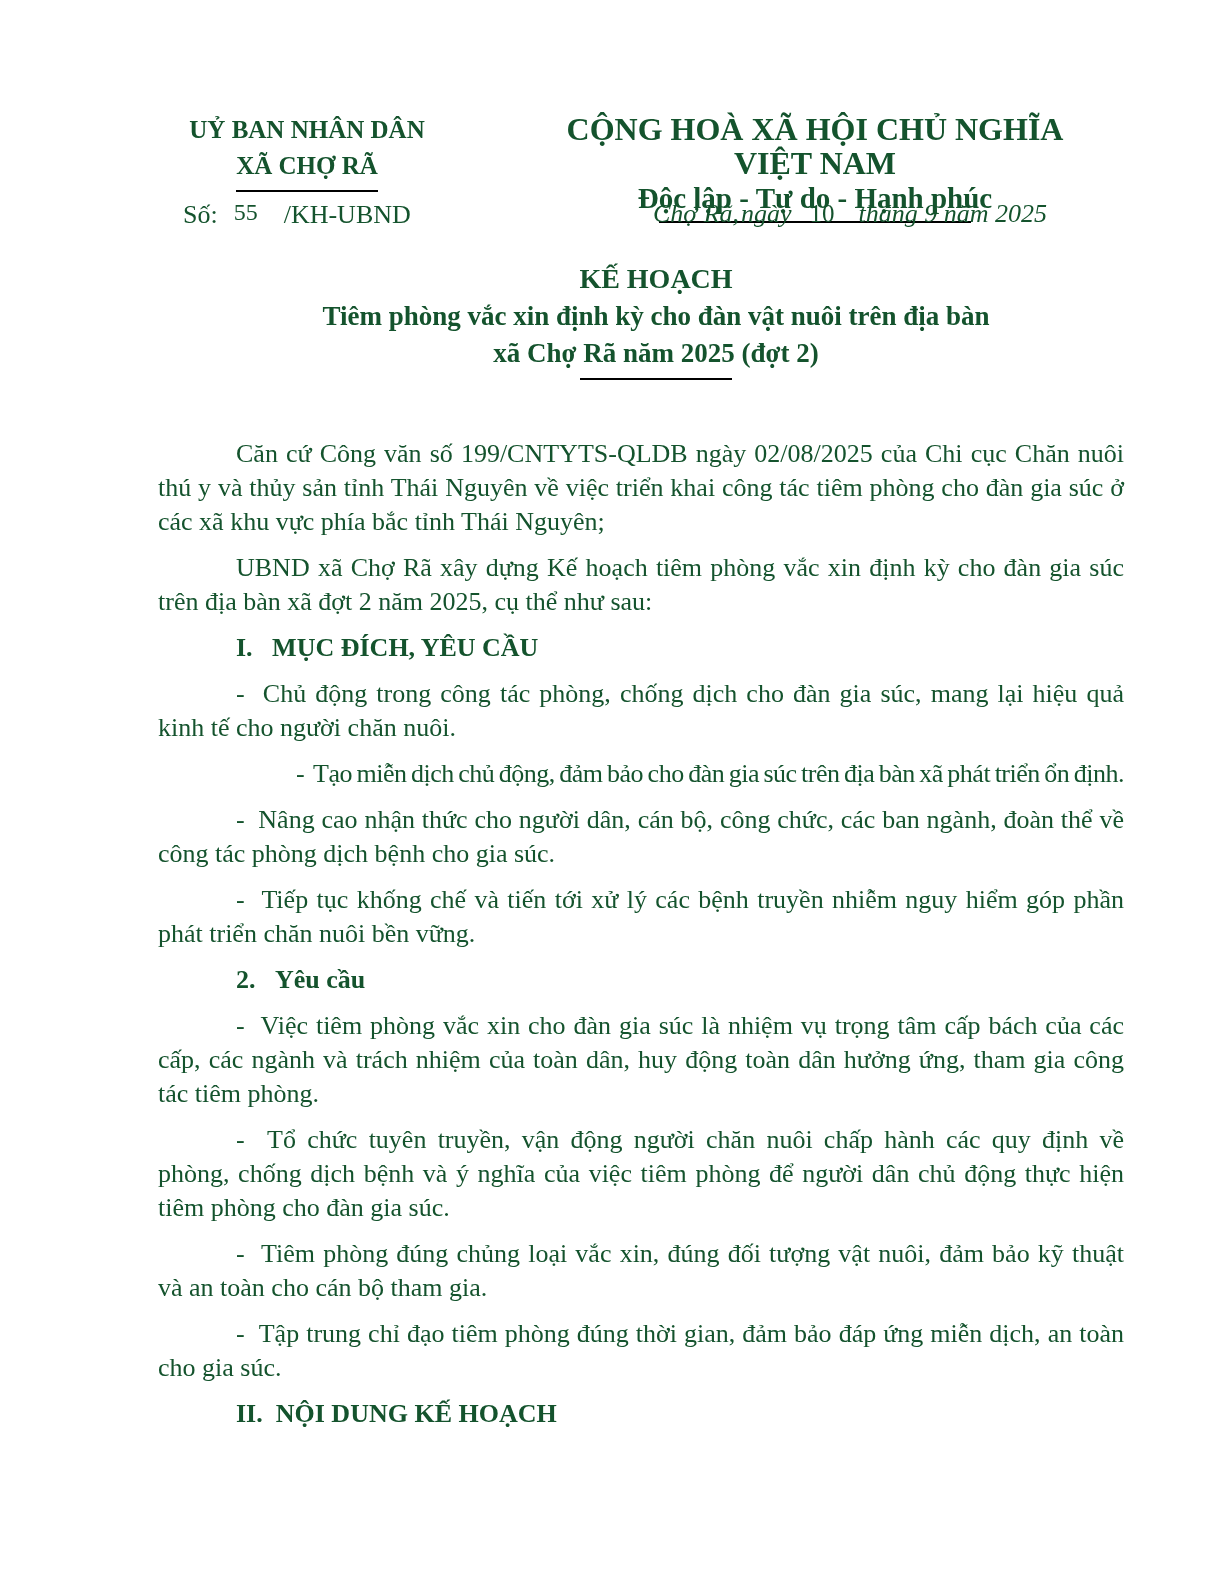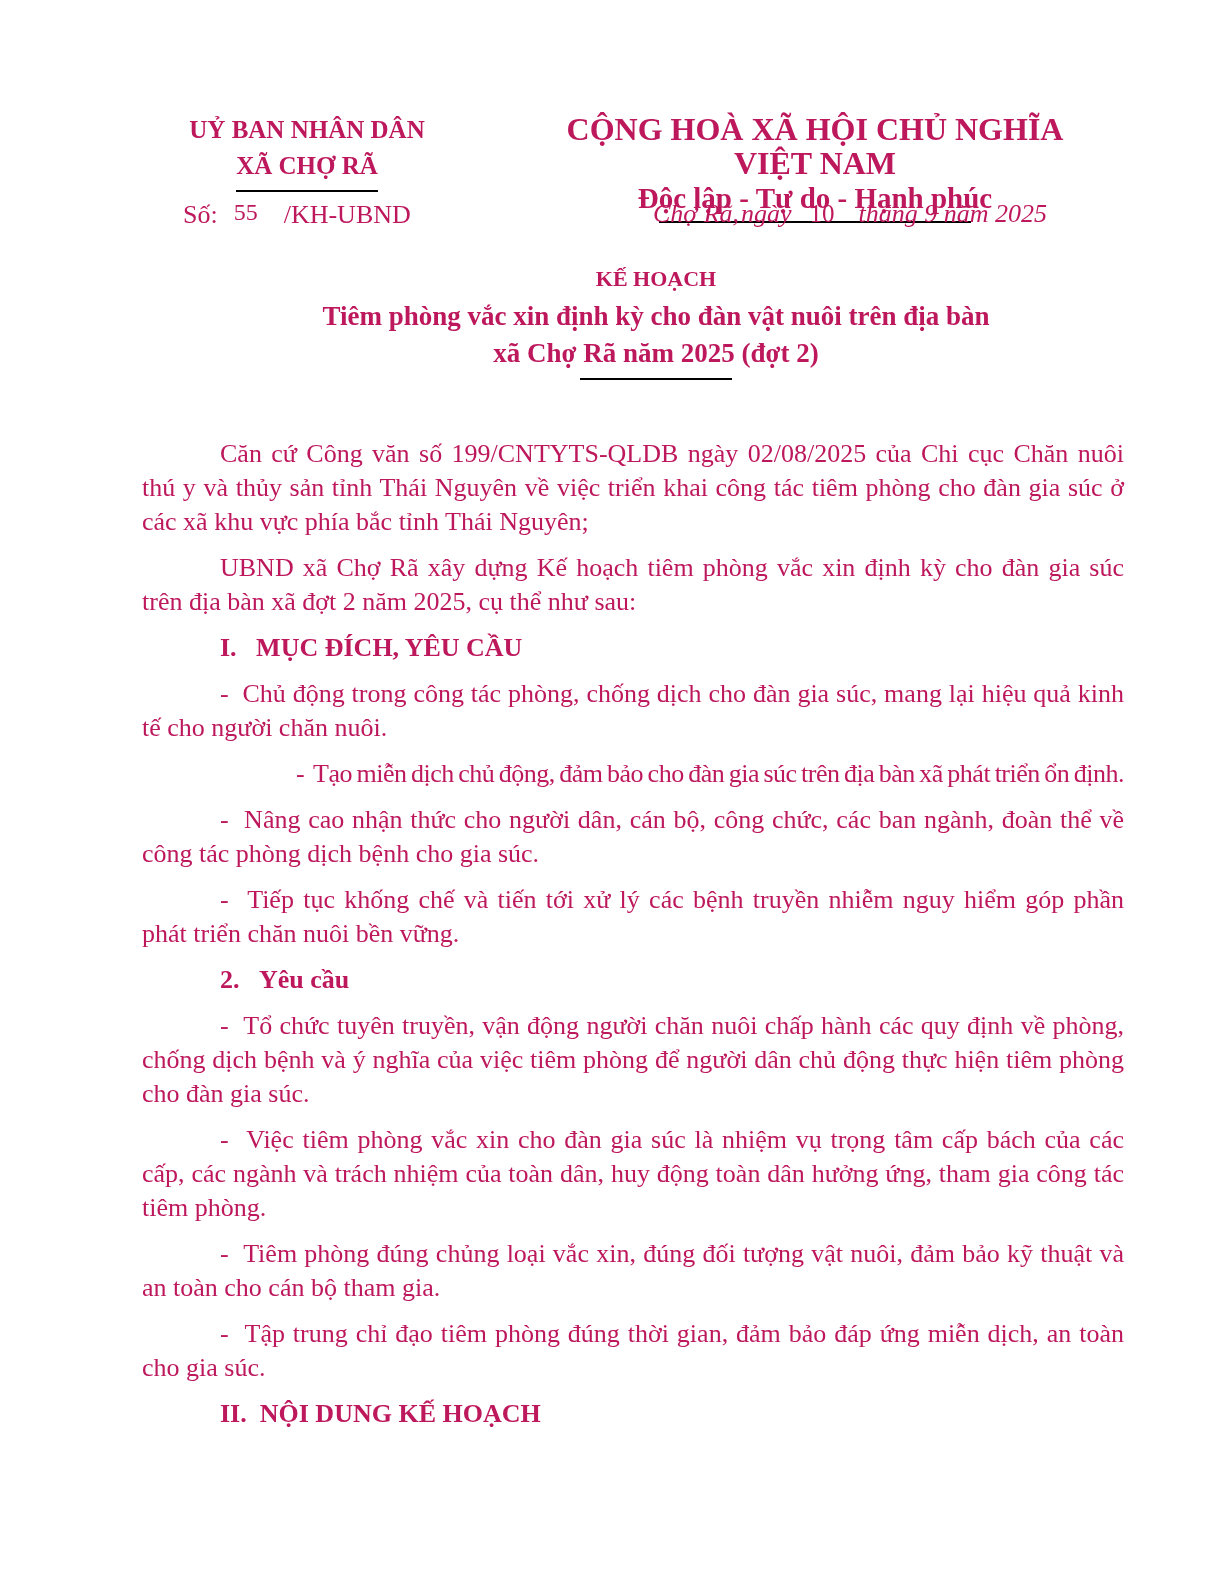--- a/index.html
+++ b/index.html
@@ -1,21 +1,21 @@
 <!DOCTYPE html>
 <html><head>
 <meta charset="utf-8">
 <style>
   html, body { margin: 0; padding: 0; background: #ffffff; }
   .page {
     position: relative;
     width: 1224px;
     height: 1584px;
     background: #ffffff;
-    color: #be185d;
+    color: #14532d;
     font-family: "Liberation Serif", "DejaVu Serif", serif;
     overflow: hidden;
   }
   .rule { background: #000000; height: 2px; }
 
   
   .header-left {
     position: absolute; left: 142px; top: 112px; width: 330px;
     text-align: center; font-weight: bold; font-size: 25px; line-height: 36px;
   }
@@ -43,31 +43,31 @@
   .it { font-style: italic; }
   .dl-place { margin-right: 2px; }
   .dl-ngay { margin-right: 18px; }
   .dl-day { margin-right: 24px; font-size: 25px; font-style: normal; }
 
   
   .title-block {
     position: absolute; left: 165px; top: 260px; width: 982px;
     text-align: center; font-weight: bold;
   }
-  .t1 { font-size: 22px; line-height: 38px; }
+  .t1 { font-size: 28px; line-height: 38px; }
   .t2 { font-size: 27px; line-height: 37px; }
   .rule-title { width: 152px; margin: 6px auto 0 auto; }
 
   
   .body-block {
     position: absolute; left: 142px; top: 424px; width: 982px;
     padding-top: 13px;
     font-size: 26px; line-height: 34px; text-align: justify;
   }
-  .body-block p { margin: 0 0 12px 0; text-indent: 78px; }
+  .body-block p { margin: 0 0 12px 16px; text-indent: 78px; }
   .body-block p.heading { font-weight: bold; text-align: left; }
   .body-block p.oneline {
     white-space: nowrap; text-align: right;
     letter-spacing: -0.5px; word-spacing: -1.5px;
   }
 </style>
 </head>
 <body>
 
 <div class="page">
@@ -101,20 +101,20 @@
 
   <div class="body-block">
     <p class="para">Căn cứ Công văn số 199/CNTYTS-QLDB ngày 02/08/2025 của Chi cục Chăn nuôi thú y và thủy sản tỉnh Thái Nguyên về việc triển khai công tác tiêm phòng cho đàn gia súc ở các xã khu vực phía bắc tỉnh Thái Nguyên;</p>
     <p class="para">UBND xã Chợ Rã xây dựng Kế hoạch tiêm phòng vắc xin định kỳ cho đàn gia súc trên địa bàn xã đợt 2 năm 2025, cụ thể như sau:</p>
     <p class="heading">I.&nbsp;&nbsp;&nbsp;MỤC ĐÍCH, YÊU CẦU</p>
     <p class="para">-&nbsp;&nbsp;Chủ động trong công tác phòng, chống dịch cho đàn gia súc, mang lại hiệu quả kinh tế cho người chăn nuôi.</p>
     <p class="oneline">-&nbsp;&nbsp;Tạo miễn dịch chủ động, đảm bảo cho đàn gia súc trên địa bàn xã phát triển ổn định.</p>
     <p class="para">-&nbsp;&nbsp;Nâng cao nhận thức cho người dân, cán bộ, công chức, các ban ngành, đoàn thể về công tác phòng dịch bệnh cho gia súc.</p>
     <p class="para">-&nbsp;&nbsp;Tiếp tục khống chế và tiến tới xử lý các bệnh truyền nhiễm nguy hiểm góp phần phát triển chăn nuôi bền vững.</p>
     <p class="heading">2.&nbsp;&nbsp;&nbsp;Yêu cầu</p>
+    <p class="para">-&nbsp;&nbsp;Việc tiêm phòng vắc xin cho đàn gia súc là nhiệm vụ trọng tâm cấp bách của các cấp, các ngành và trách nhiệm của toàn dân, huy động toàn dân hưởng ứng, tham gia công tác tiêm phòng.</p>
     <p class="para">-&nbsp;&nbsp;Tổ chức tuyên truyền, vận động người chăn nuôi chấp hành các quy định về phòng, chống dịch bệnh và ý nghĩa của việc tiêm phòng để người dân chủ động thực hiện tiêm phòng cho đàn gia súc.</p>
-    <p class="para">-&nbsp;&nbsp;Việc tiêm phòng vắc xin cho đàn gia súc là nhiệm vụ trọng tâm cấp bách của các cấp, các ngành và trách nhiệm của toàn dân, huy động toàn dân hưởng ứng, tham gia công tác tiêm phòng.</p>
     <p class="para">-&nbsp;&nbsp;Tiêm phòng đúng chủng loại vắc xin, đúng đối tượng vật nuôi, đảm bảo kỹ thuật và an toàn cho cán bộ tham gia.</p>
     <p class="para">-&nbsp;&nbsp;Tập trung chỉ đạo tiêm phòng đúng thời gian, đảm bảo đáp ứng miễn dịch, an toàn cho gia súc.</p>
     <p class="heading">II.&nbsp;&nbsp;NỘI DUNG KẾ HOẠCH</p>
   </div>
 
 </div>
 
 </body></html>

